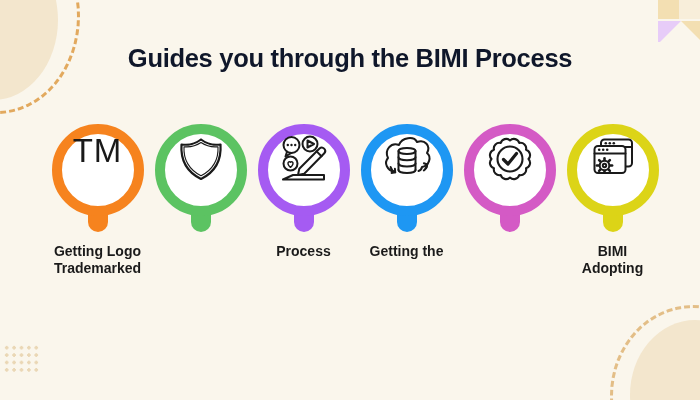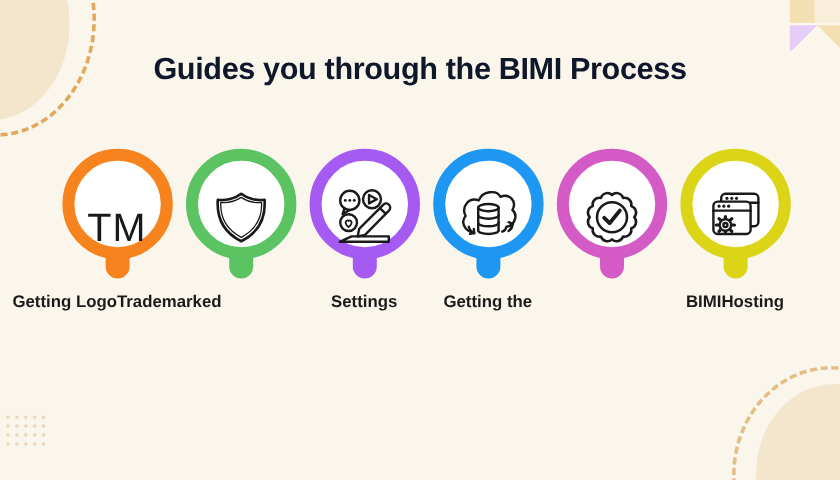--- a/index.html
+++ b/index.html
@@ -39,32 +39,32 @@
   .pin{position:relative;width:92px;height:92px;}
   .tail{
     position:absolute;left:50%;top:56px;transform:translateX(-50%);
     width:20px;height:52px;border-radius:0 0 10px 10px;
     background:var(--ring,#999);z-index:0;
   }
   .ringc{
     position:absolute;inset:0;z-index:1;
     background:#fff;border:10px solid var(--ring,#999);
     border-radius:50%;box-sizing:border-box;
-    display:flex;align-items:flex-end;justify-content:center;
+    display:flex;align-items:flex-start;justify-content:center;
   }
   .tm-text{
     font-size:33px;font-weight:500;letter-spacing:1px;color:#191919;
     line-height:1;user-select:none;
   }
   .icon-svg{width:50px;height:50px;display:block;}
   .icon-svg *{vector-effect:none;}
   .label{
     margin-top:27px;text-align:center;
     font-size:14px;font-weight:700;line-height:17px;color:#1a1a1a;
-    display:flex;flex-direction:row;white-space:nowrap;
+    display:flex;flex-direction:column;white-space:nowrap;
   }
 </style>
 </head>
 <body>
 
 <div class="canvas" style="--bg: #FAF6EC; --blob: #F3E6CD; --dash: #E2A95E; --dash-soft: #E3BE87; --dot: #EAD7B5; --wheat: #F3DFB2; --wheat2: #F8EEDA; --lav: #E7CCF8;">
 
   <div class="dash-tl"></div>
   <div class="blob-tl"></div>
   <div class="dash-br"></div>
@@ -120,21 +120,21 @@
             <path d="M28.5,6.5 L35,10 L28.5,13.5 Z"></path>
             <circle cx="11.5" cy="29.5" r="7"></circle>
             <path stroke-width="1.5" d="M11.5,33.3 C8.8,31.1 8.3,28.8 9.8,27.9 C10.8,27.3 11.5,28.2 11.5,28.2 C11.5,28.2 12.2,27.3 13.2,27.9 C14.7,28.8 14.2,31.1 11.5,33.3 Z"></path>
             <path d="M19,41 L20.3,34.8 L40.5,14.5 A3.4,3.4 0 0 1 45.3,19.3 L25.2,39.7 Z"></path>
             <path d="M37.6,17.4 l4.9,4.9"></path>
             <path d="M4,45.5 L45,45.5 L45,41 L14,41 Z"></path>
           </svg>
         </div>
       </div>
       <div class="label">
-        <span>Settings</span>
+        <span>Process</span>
       </div>
     </div>
 
     <div class="step" style="--ring: #1E97F3;">
       <div class="pin">
         <div class="tail"></div>
         <div class="ringc">
           <svg class="icon-svg" viewBox="0 0 50 50" fill="none" stroke="#1a1a1a" stroke-width="2" stroke-linecap="round" stroke-linejoin="round">
             <path d="M12,37.5 C5.5,36.5 1.5,29 6,24 C2,16 9,8 17,11 C20,3 32,2 35,8 C43,5 49,12 45,19 C50,23 47,32 40,33 C39.7,34.8 38.4,36.4 36.5,37"></path>
             <path d="M8.6,33 a8,8 0 0 0 4.6,5.3"></path>
@@ -195,18 +195,18 @@
               <path d="M16.5,26.7 V24.4"></path>
                 <path d="M19.89,28.11 L21.87,26.13"></path>
             </g>
             <circle fill="#ffffff" cx="16.5" cy="31.5" r="4.8"></circle>
             <circle cx="16.5" cy="31.5" r="1.7"></circle>
           </svg>
         </div>
       </div>
       <div class="label">
         <span>BIMI</span>
-        <span>Hosting</span>
+        <span>Adopting</span>
       </div>
     </div>
 
   </div>
 </div>
 
 </body></html>

